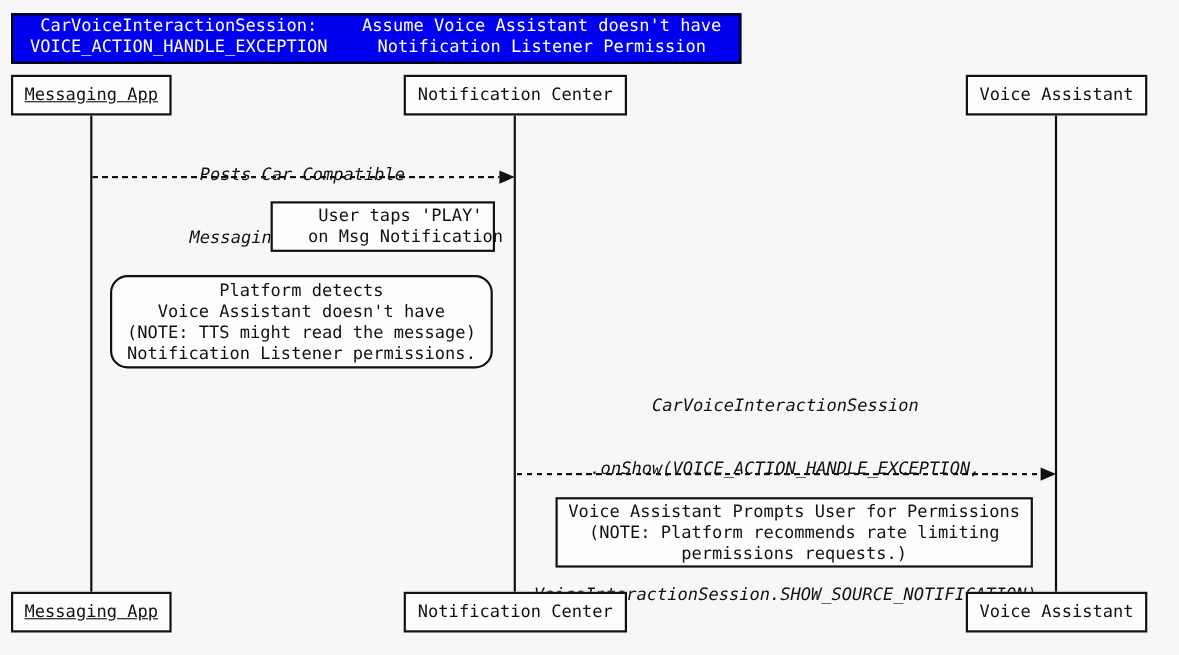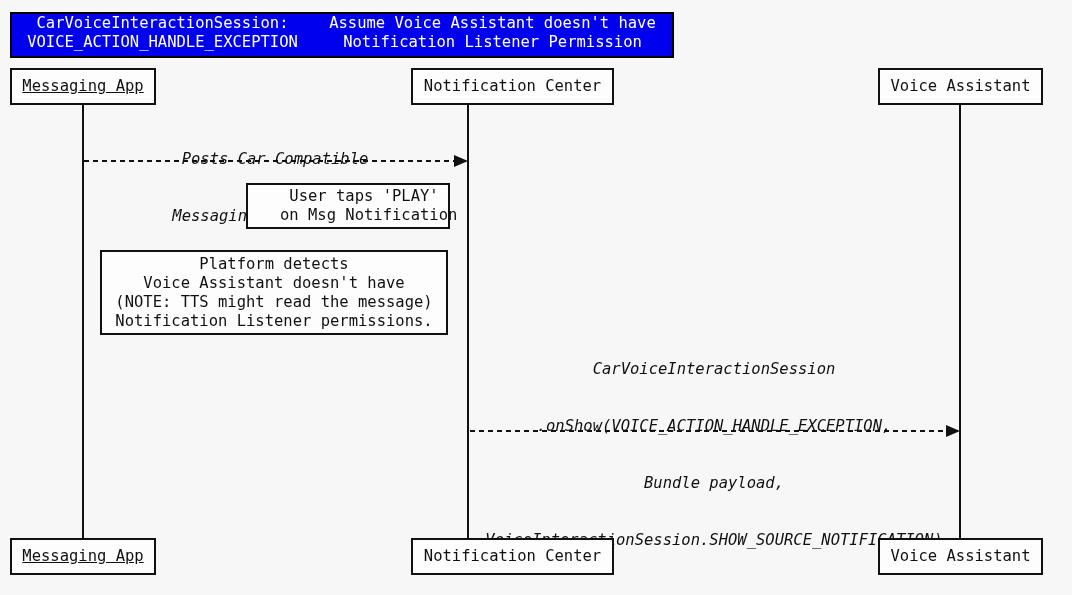--- a/index.html
+++ b/index.html
@@ -36,21 +36,21 @@
     height: 37px;
     background: #fdfdfd;
     border: 2px solid #111;
     box-sizing: border-box;
     display: flex;
     align-items: center;
     justify-content: center;
     white-space: nowrap;
   }
   .p-ma { left: 10px;  width: 146px; text-decoration: underline; }
-  .p-nc { left: 367px; width: 203px; margin-left: 44px; }
+  .p-nc { left: 367px; width: 203px; }
   .p-va { left: 878px; width: 165px; text-align: right; }
   .row-top    { top: 68px; }
   .row-bottom { top: 538px; }
 
   .lifeline {
     top: 105px;
     width: 2px;
     height: 433px;
     background: #111;
   }
@@ -86,21 +86,21 @@
     background: #fdfdfd;
     border: 2px solid #111;
     box-sizing: border-box;
     display: flex;
     flex-direction: column;
     justify-content: center;
     text-align: center;
     white-space: pre;
   }
   .note1 { left: 246px; top: 183px; width: 204px; height: 46px; padding-left: 32px; }
-  .note2 { left: 100px; top: 250px; width: 348px; height: 85px; }
+  .note2 { left: 100px; top: 250px; width: 348px; height: 85px; border-radius: 16px; }
   .note3 { left: 505px; top: 452px; width: 434px; height: 64px; }
 </style>
 </head>
 <body>
 
 <div id="canvas">
 
   <div class="abs title-box">
     <div>CarVoiceInteractionSession: VOICE_ACTION_HANDLE_EXCEPTION</div>
     <div>Assume Voice Assistant doesn't have Notification Listener Permission</div>
@@ -143,20 +143,25 @@
   <div class="abs msg-label msg2">
     <div>CarVoiceInteractionSession</div>
     <div>.onShow(VOICE_ACTION_HANDLE_EXCEPTION,</div>
     <div>Bundle payload,</div>
     <div>VoiceInteractionSession.SHOW_SOURCE_NOTIFICATION)</div>
   </div>
 
   <div class="abs dash-line arrow2-line"></div>
   <div class="abs arrow-head arrow2-head"></div>
 
+  <div class="abs note note3">
+    <div>Voice Assistant Prompts User for Permissions</div>
+    <div>(NOTE: Platform recommends rate limiting</div>
+    <div>permissions requests.)</div>
+  </div>
 
   <div class="abs participant p-ma row-bottom">
     <span>Messaging App</span>
   </div>
   <div class="abs participant p-nc row-bottom">
     <span>Notification Center</span>
   </div>
   <div class="abs participant p-va row-bottom">
     <span>Voice Assistant</span>
   </div>

